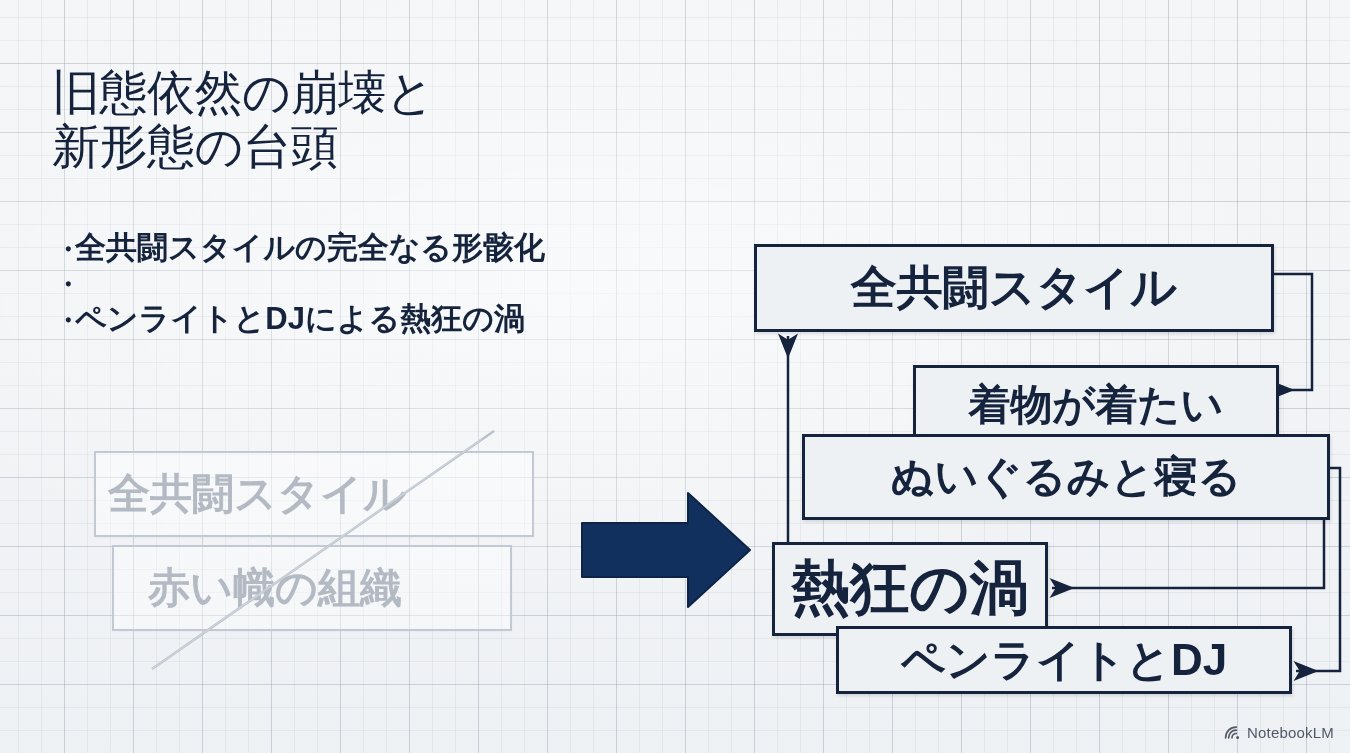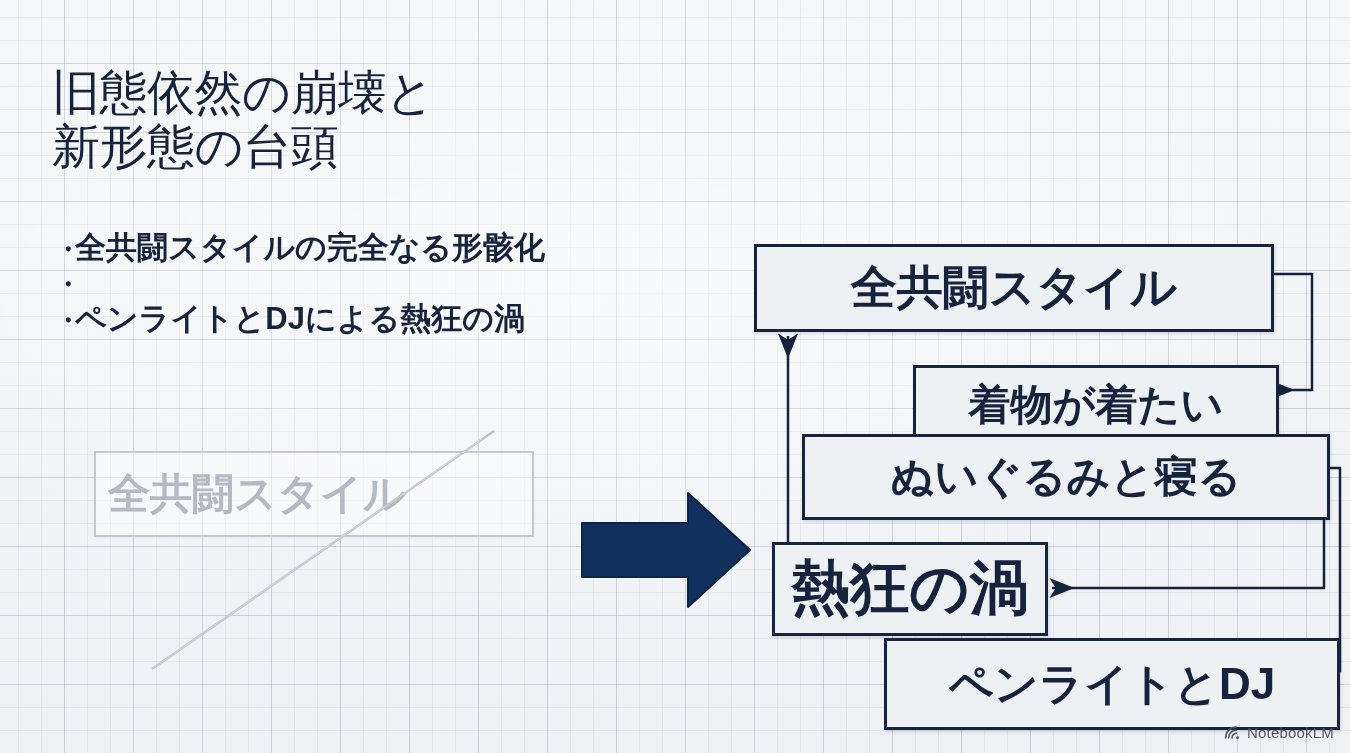--- a/index.html
+++ b/index.html
@@ -158,21 +158,21 @@
     align-items: center;
     justify-content: center;
     white-space: nowrap;
     box-sizing: border-box;
     box-shadow: 1px 2px 3px rgba(30,40,60,0.14);
   }
   .nbox-1 { left: 14px;  top: 14px;  width: 520px; height: 88px; font-size: 46px; }
   .nbox-2 { left: 173px; top: 119px; width: 366px; height: 80px; font-size: 42px; margin-top: 16px; }
   .nbox-3 { left: 62px;  top: 204px; width: 528px; height: 86px; font-size: 43px; }
   .nbox-4 { left: 32px;  top: 312px; width: 276px; height: 94px; font-size: 59px; }
-  .nbox-5 { left: 96px;  top: 408px; width: 456px; height: 92px; font-size: 44px; margin-left: 48px; }
+  .nbox-5 { left: 96px;  top: 396px; width: 456px; height: 68px; font-size: 44px; }
 
   
   .watermark {
     position: absolute;
     right: 16px;
     bottom: 12px;
     display: flex;
     align-items: center;
     gap: 6px;
     color: #4a5160;
@@ -201,20 +201,21 @@
       <span class="bullet-dot">・</span>
     </div>
     <div class="bullet-row">
       <span class="bullet-dot">・</span>
       <span>ペンライトとDJによる熱狂の渦</span>
     </div>
   </div>
 
   <div class="old-group">
     <div class="old-box old-box-1">全共闘スタイル</div>
+    <div class="old-box old-box-2">赤い幟の組織</div>
     <svg class="strike-svg" viewBox="0 0 470 250">
       <path d="M 62 244 L 404 6" stroke="#b9c0ca" stroke-width="2.5" fill="none"></path>
       <path d="M 62 244 L 392 14" stroke="#cdd3da" stroke-width="1.5" fill="none"></path>
     </svg>
   </div>
 
   <svg class="big-arrow" viewBox="0 0 176 122">
     <path d="M 4 34 L 110 34 L 110 4 L 172 61 L 110 118 L 110 88 L 4 88 Z" fill="#12305e" stroke="#0d2447" stroke-width="2" stroke-linejoin="round"></path>
   </svg>
 

